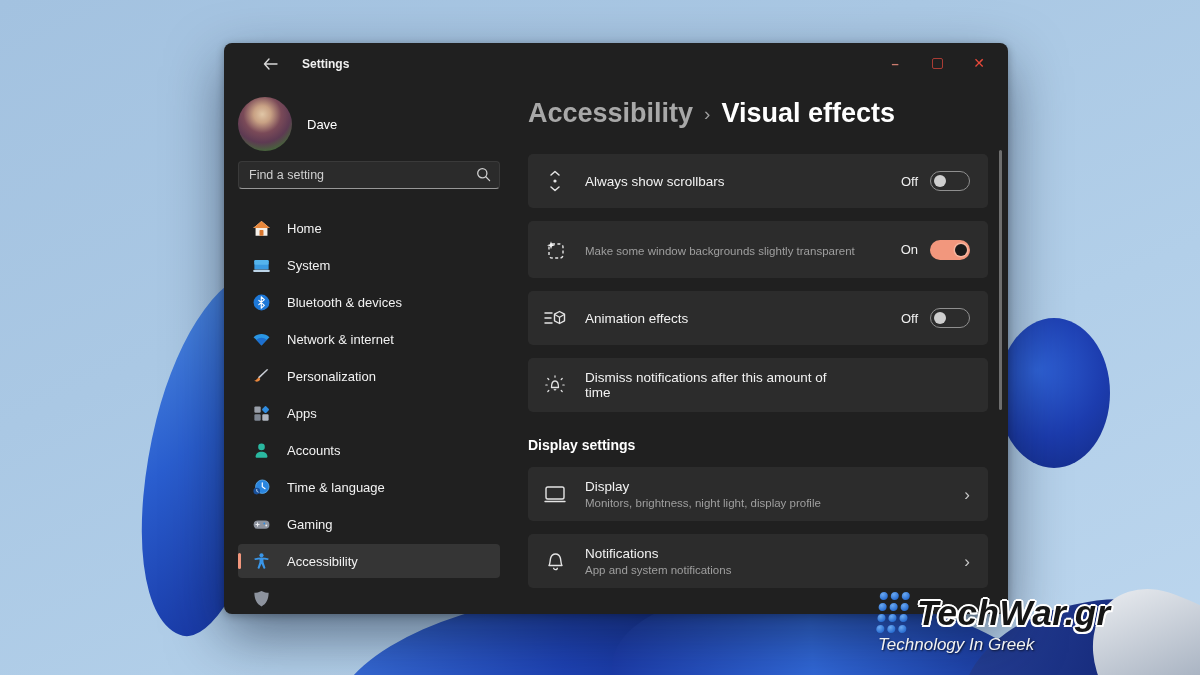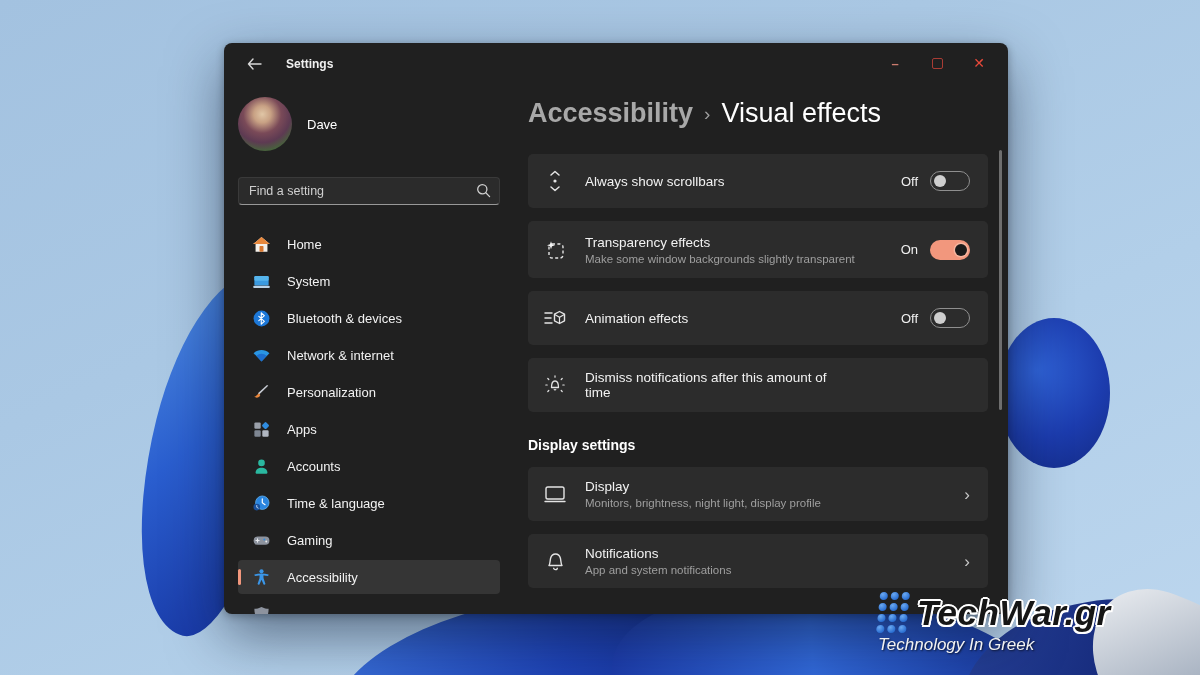--- a/index.html
+++ b/index.html
@@ -28,41 +28,41 @@
   .petal-gray { left:1085px; top:598px; width:170px; height:140px;
     background:linear-gradient(135deg,#eef0f3 0%,#aeb8c6 55%,#7e8aa0 100%);
     border-radius:40% 60% 30% 70%; transform:rotate(22deg); }
 
   
   .window { position:absolute; left:224px; top:43px; width:784px; height:571px;
     background:#202020; border-radius:8px; overflow:hidden; color:#fff;
     box-shadow:0 22px 55px rgba(10,20,40,.5), 0 2px 8px rgba(0,0,0,.3); }
 
   .titlebar { position:relative; height:42px; display:flex; align-items:center;
-    padding-left:16px; }
+    padding-left:32px; }
   .back-btn { width:28px; height:24px; display:flex; align-items:center;
     justify-content:center; color:#d8d8d8; border-radius:4px; }
   .title { margin-left:18px; font-size:12px; font-weight:700; color:#f0f0f0; }
   .win-controls { position:absolute; right:8px; top:6px; display:flex; }
   .win-btn { width:42px; height:28px; display:flex; align-items:center;
     justify-content:center; font-size:13px; }
   .glyph-min { color:#cb7b6e; font-weight:700; }
   .glyph-max { width:11px; height:11px; border:1.6px solid #a83c34; border-radius:2px; }
   .glyph-close { color:#e8493a; font-size:14px; }
 
   .win-body { display:flex; height:529px; }
 
   
   .sidebar { width:290px; flex:none; padding:0 14px; }
   .profile { display:flex; align-items:center; margin-top:12px; }
   .avatar { width:54px; height:54px; border-radius:50%; flex:none;
     background:radial-gradient(circle at 45% 32%,#e0c6a6 0%,#c8a184 18%,#7a4a58 40%,#5d3a52 60%,#47633c 78%,#32422c 100%); }
   .user-name { margin-left:15px; font-size:13px; font-weight:400; }
 
-  .searchbox { position:relative; margin-top:26px; }
+  .searchbox { position:relative; margin-top:10px; }
   .searchbox input { width:100%; height:28px; background:#2b2b2b;
     border:1px solid #3a3a3a; border-bottom:1px solid #989898; border-radius:4px;
     color:#e0e0e0; font-size:12.5px; padding:0 30px 0 10px;
     font-family:"Liberation Sans",sans-serif; outline:none; }
   .searchbox input::placeholder { color:#cfcfcf; }
   .search-ic { position:absolute; right:9px; top:6px; }
 
   .nav { margin-top:22px; }
   .nav-item { position:relative; display:flex; align-items:center; height:34px;
     margin-bottom:3px; padding-left:13px; border-radius:4px; }
@@ -71,21 +71,21 @@
   .nav-item .lbl { margin-left:16px; font-size:13px; color:#f2f2f2; }
   .nav-item.selected { background:#353535; }
   .nav-item.selected::before { content:""; position:absolute; left:0; top:9px;
     width:3px; height:16px; border-radius:2px; background:var(--accent,#e78a6d); }
 
   
   .main { flex:1; padding:0 20px 0 14px; position:relative; }
   .breadcrumb { margin-top:13px; display:flex; align-items:baseline; height:36px; }
   .bc-parent { font-size:27px; font-weight:600; color:#a8a8a8; }
   .bc-sep { font-size:19px; color:#9d9d9d; margin:0 11px; position:relative; top:-2px; }
-  .bc-current { font-size:27px; font-weight:400; color:#ffffff; }
+  .bc-current { font-size:27px; font-weight:700; color:#ffffff; }
 
   .cards { margin-top:20px; width:460px; }
   .card { display:flex; align-items:center; background:#2c2c2c; border-radius:5px;
     padding:0 18px 0 16px; margin-bottom:13px; min-height:54px; }
   .card.tall { min-height:57px; }
   .card .cic { width:22px; flex:none; display:flex; justify-content:center; }
   .card .ctext { margin-left:19px; padding:9px 0; }
   .card .ctitle { font-size:13.5px; color:#f2f2f2; }
   .card .csub { font-size:11.5px; color:#9f9f9f; margin-top:3px; max-width:280px; }
   .card .cright { margin-left:auto; display:flex; align-items:center; }
@@ -314,21 +314,20 @@
           </div>
 
           <div class="card tall">
             <span class="cic">
               <svg width="20" height="20" viewBox="0 0 20 20">
                   <rect x="4" y="4" width="14" height="14" rx="3" fill="none" stroke="#e4e4e4" stroke-width="1.4" stroke-dasharray="3 2.4"></rect>
                   <path d="M6 1.2 L7 4.2 L10 5.2 L7 6.2 L6 9.2 L5 6.2 L2 5.2 L5 4.2 Z" fill="#f4f4f4"></path>
                 </svg>
             </span>
             <div class="ctext">
-              <div class="ctitle">Transparency effects</div>
               <div class="csub">Make some window backgrounds slightly transparent</div>
             </div>
             <div class="cright">
               <span class="state-lbl">On</span>
               <div class="toggle on">
                   <div class="knob"></div>
                 </div>
             </div>
           </div>
 

